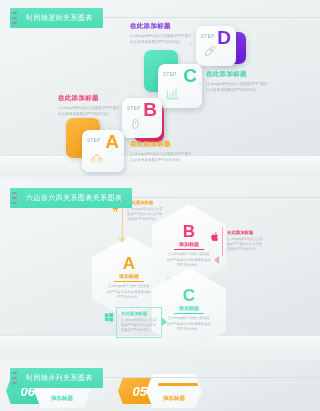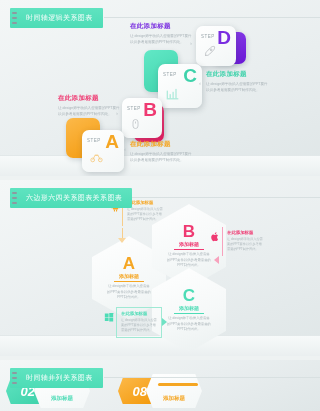--- a/index.html
+++ b/index.html
@@ -254,31 +254,31 @@
       <span class="banner-grip">
           <i></i>
           <i></i>
           <i></i>
         </span>
       <span class="banner-txt">时间轴并列关系图表</span>
     </div>
 
     <div class="numgroup" style="left:6px;">
       <div class="numchip" style="background:linear-gradient(150deg,#5fe3c0 0%,#3ed2ab 100%);">
-        <span>02</span>
+        <span>06</span>
       </div>
       <div class="numhex">
         <span class="nh-txt" style="color:#4ddcb6;">添加标题</span>
       </div>
       <div class="numbar" style="background:#4ddcb6;left:40px;"></div>
     </div>
 
     <div class="numgroup" style="left:118px;">
       <div class="numchip" style="background:linear-gradient(150deg,#fcb94a 0%,#f39a0d 100%);">
-        <span>08</span>
+        <span>05</span>
       </div>
       <div class="numhex">
         <span class="nh-txt" style="color:#f5a623;">添加标题</span>
       </div>
       <div class="numbar" style="background:#f5a623;left:40px;"></div>
     </div>
   </div>
 
 </div>
 

